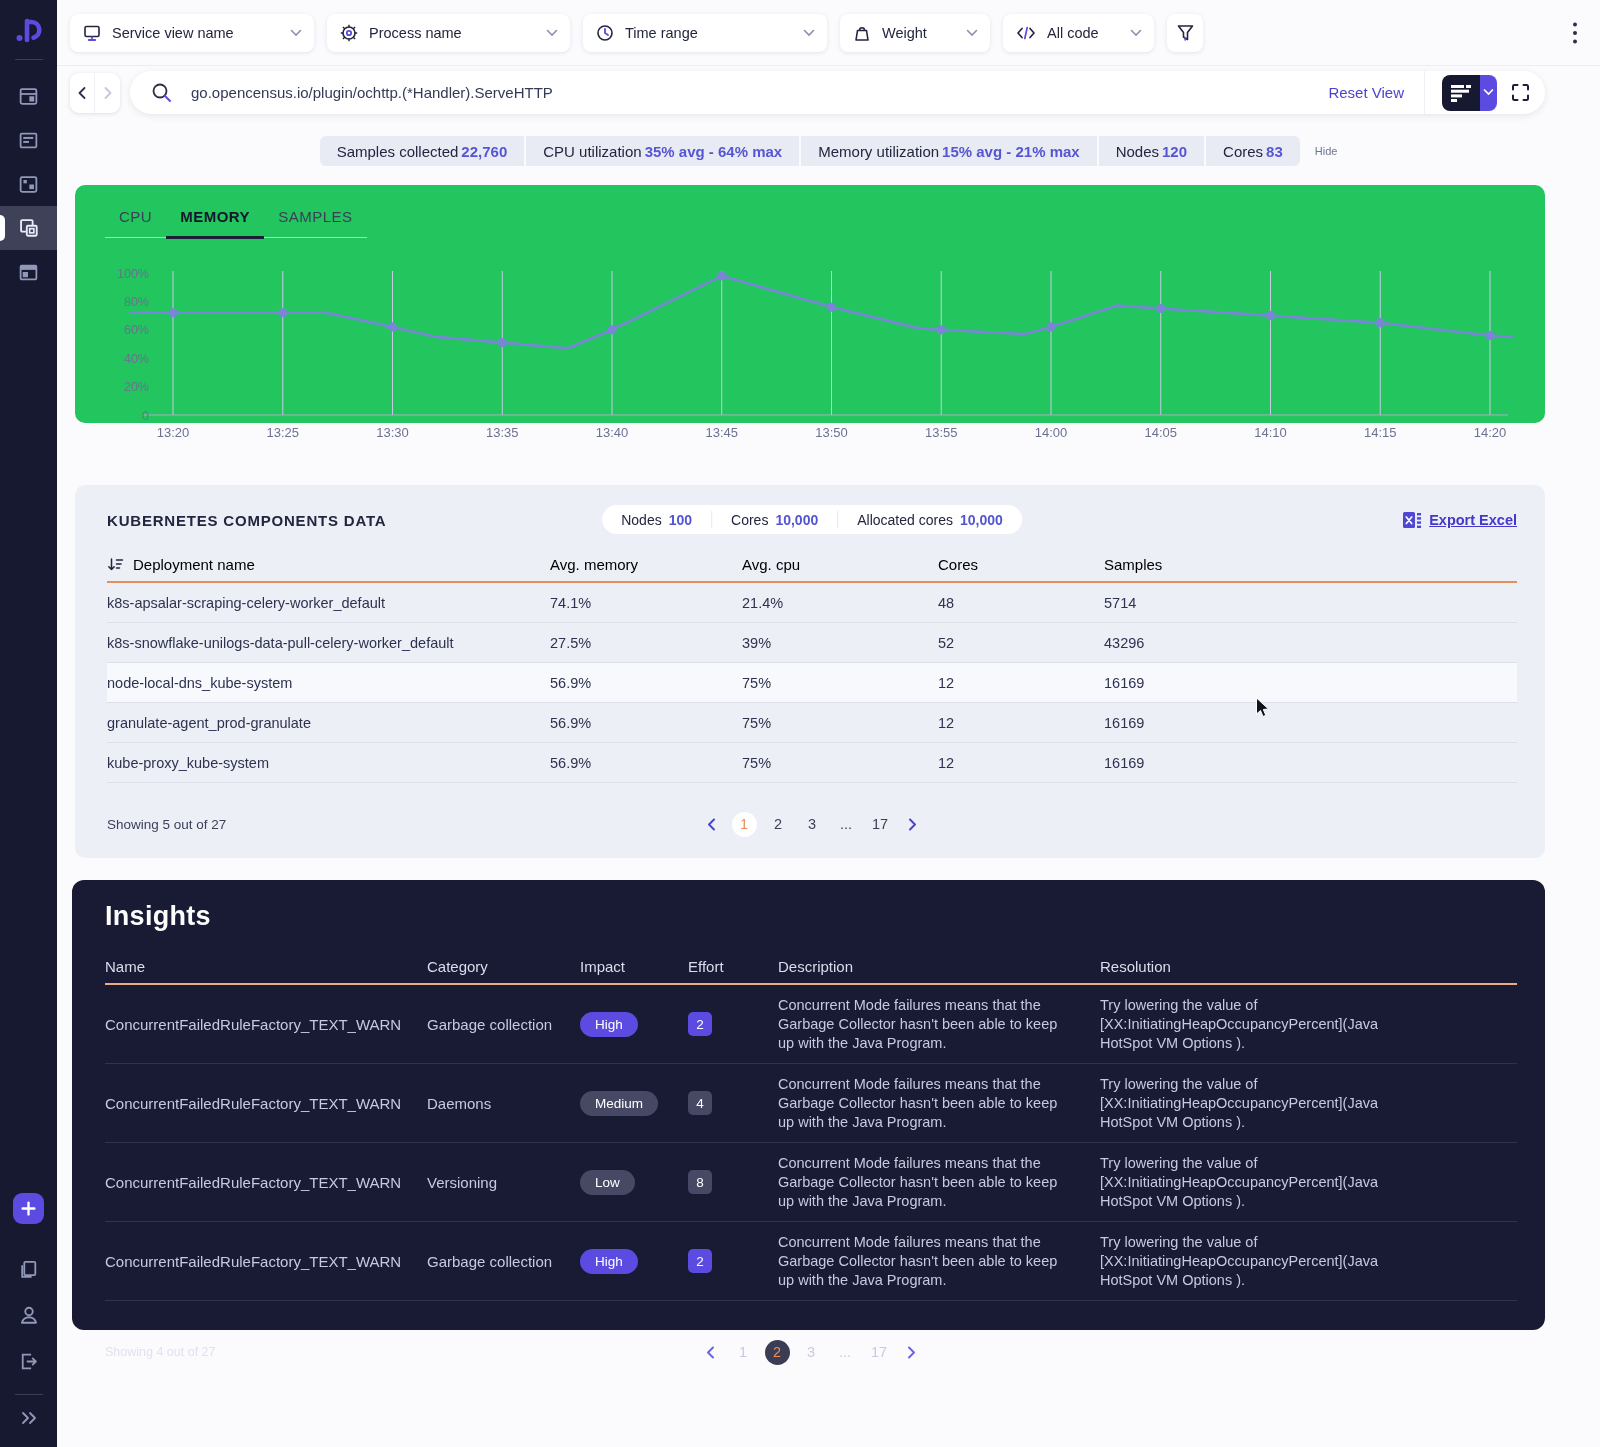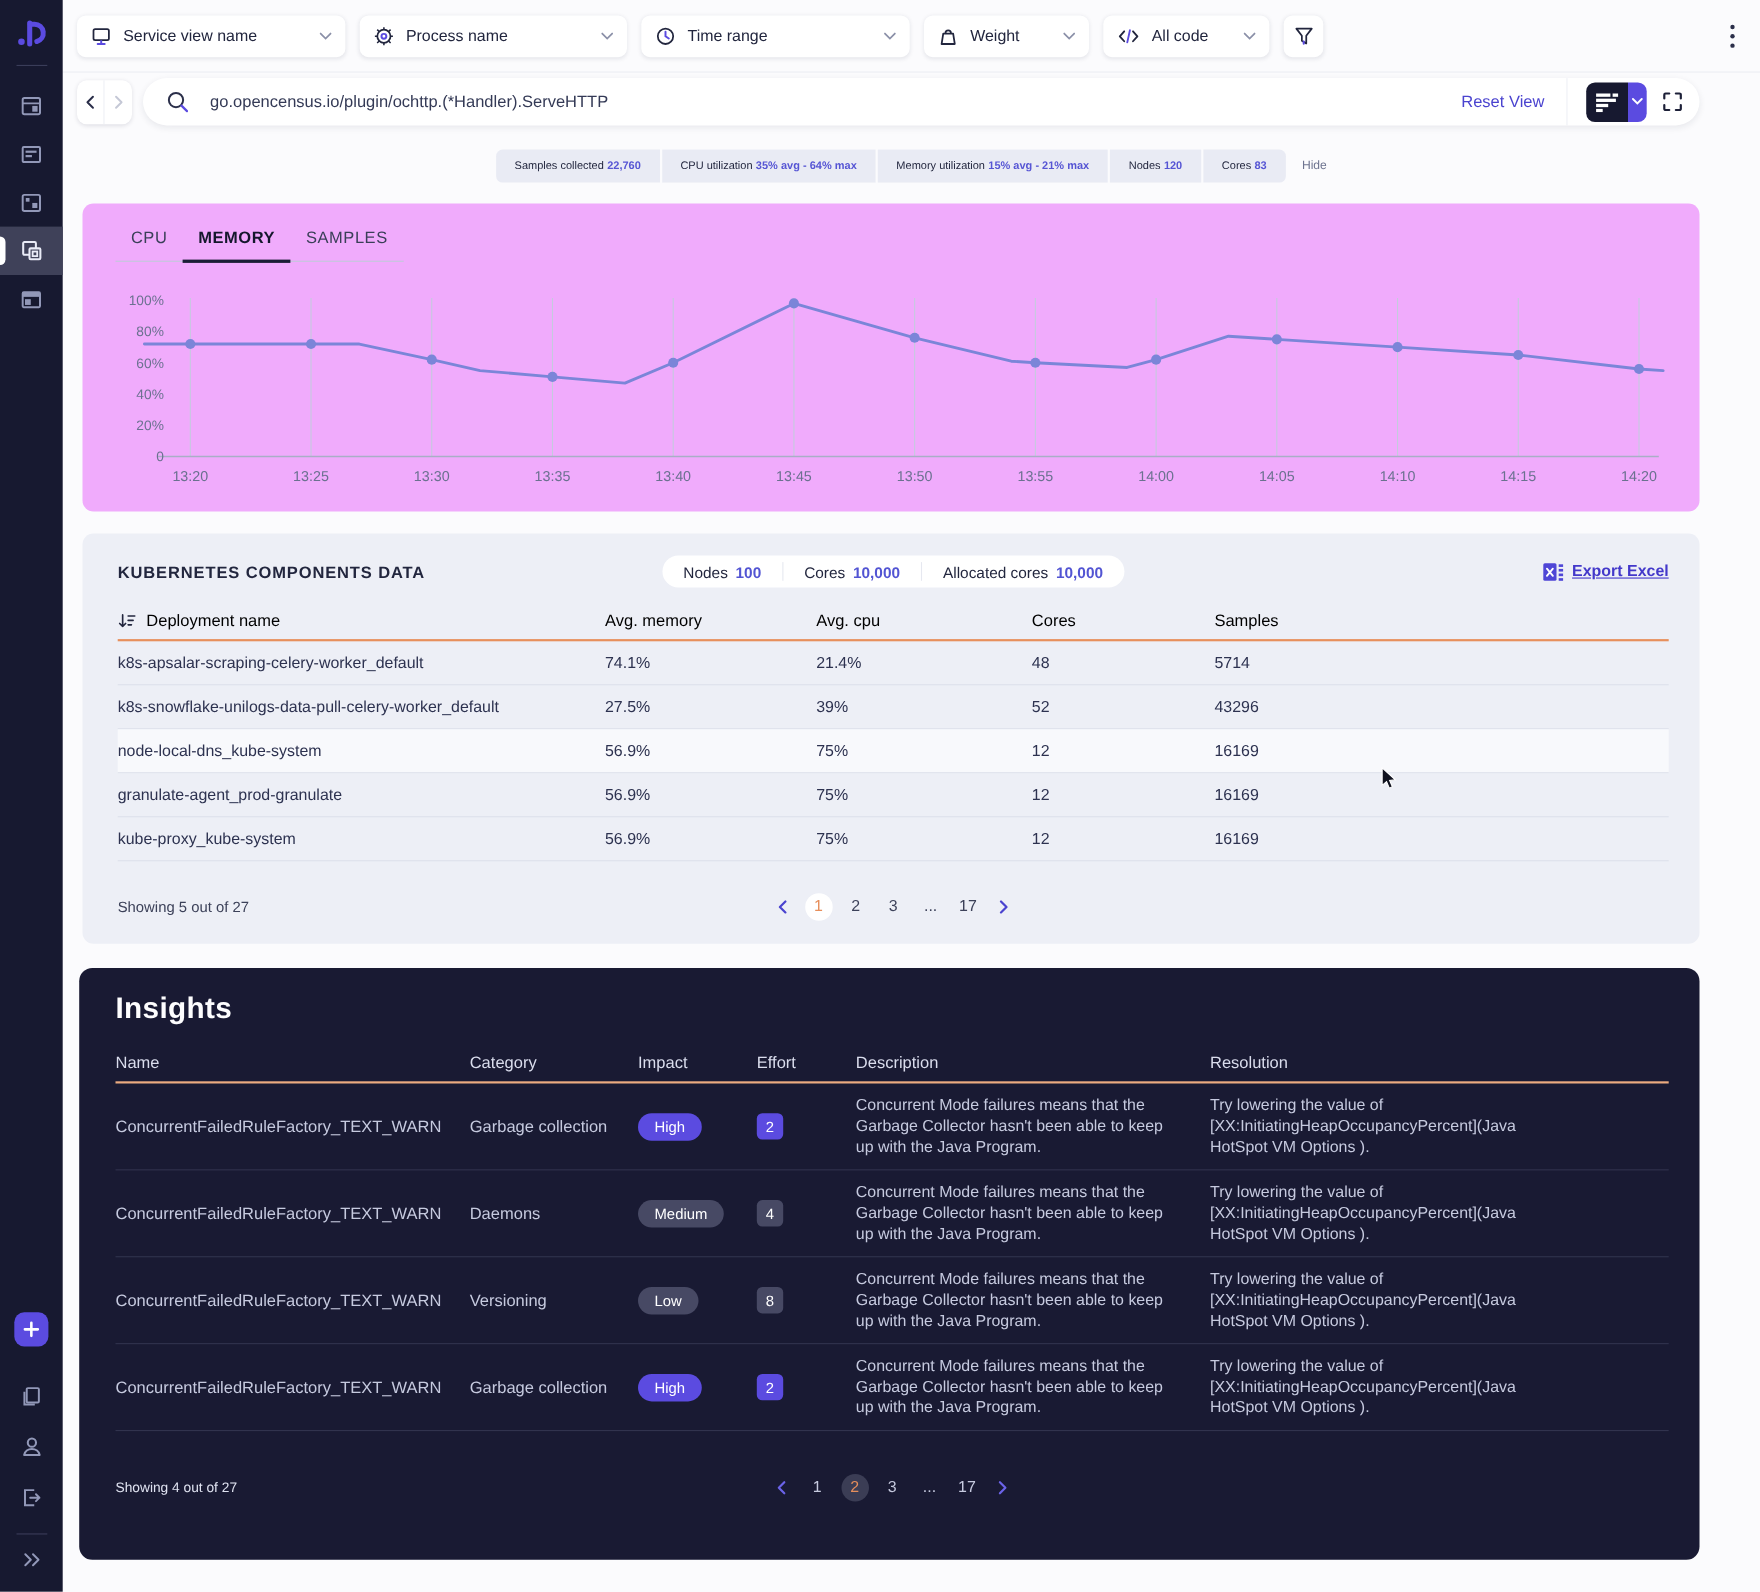--- a/index.html
+++ b/index.html
@@ -41,28 +41,28 @@
   .query { font-size:15px; color:#343a56; margin-left:17px; flex:1; white-space:nowrap; overflow:hidden; }
   .resetview { font-size:15px; color:#4a43cf; cursor:pointer; white-space:nowrap; }
   .vdiv { width:1px; height:43px; background:#eef0f5; margin:0 17px 0 20px; }
   .flamebtn { display:flex; cursor:pointer; }
   .flame-main { width:38px; height:36px; background:#171930; border-radius:8px 0 0 8px; display:flex; align-items:center; justify-content:center; }
   .flame-chev { width:17px; height:36px; background:#5b4be0; border-radius:0 8px 8px 0; display:flex; align-items:center; justify-content:center; }
   .fsbtn { margin:0 6px 0 13px; cursor:pointer; display:flex; align-items:center; }
 
   
   .statsrow { position:absolute; left:57px; top:136px; width:1543px; display:flex; justify-content:center; align-items:center; }
-  .statseg { background:#e9ebf4; height:30px; display:flex; align-items:center; padding:0 17px; margin-right:2px; font-size:10px; color:#22263e; white-space:nowrap; }
+  .statseg { background:#e9ebf4; height:30px; display:flex; align-items:center; padding:0 17px; margin-right:2px; font-size:15px; color:#22263e; white-space:nowrap; }
   .statseg:first-child { border-radius:6px 0 0 6px; }
   div.statseg:last-of-type { border-radius:0 6px 6px 0; margin-right:0; }
   .statseg b { color:#5655d4; font-weight:700; margin-left:3px; }
   .hidelink { font-size:11px; color:#6e7490; margin-left:15px; cursor:pointer; }
 
   
-  .chartcard { position:absolute; left:75px; top:185px; width:1470px; height:280px; background:#f0abfc; border-radius:10px; }
+  .chartcard { position:absolute; left:75px; top:185px; width:1470px; height:238px; background:#22c55e; border-radius:10px; }
   .tabs { position:absolute; left:30px; top:23px; display:flex; border-bottom:1px solid #c2c7da; }
   .tab { padding:0 14px 11px; font-size:15px; letter-spacing:.5px; color:#3a3f58; cursor:pointer; border-bottom:3px solid transparent; margin-bottom:-2px; }
   .tab.active { color:#14172c; font-weight:700; border-bottom-color:#1b1e36; }
   .chartsvg { position:absolute; left:28px; top:80px; }
 
   
   .k8scard { position:absolute; left:75px; top:485px; width:1470px; height:373px; background:#edeff6; border-radius:10px; }
   .k8shead { position:absolute; left:32px; right:28px; top:20px; height:30px; display:flex; align-items:center; }
   .k8stitle { font-size:15px; font-weight:700; letter-spacing:.8px; color:#22263e; }
   .k8ssummary { position:absolute; left:50%; transform:translateX(-50%); top:0; height:29px; background:#fff; border-radius:15px; display:flex; align-items:center; }
@@ -78,21 +78,21 @@
   .k8s-row { height:40px; border-bottom:1px solid #dde0ea; font-size:14.5px; color:#2d3250; }
   .k8s-row.active { background:#f8f9fc; }
   .k8sfoot { position:absolute; left:32px; right:28px; top:320px; height:38px; display:flex; align-items:center; justify-content:center; }
   .showing { position:absolute; left:0; font-size:13.5px; color:#3c4159; }
   .pager { display:flex; align-items:center; gap:9px; font-size:14.5px; }
   .pgchev { width:22px; height:22px; display:flex; align-items:center; justify-content:center; color:#4a43cf; cursor:pointer; }
   .pg { min-width:25px; height:25px; border-radius:50%; display:flex; align-items:center; justify-content:center; color:#3c4159; cursor:pointer; }
   .pg.active { background:#ffffff; color:#e78f5c; }
 
   
-  .insights { position:absolute; left:72px; top:880px; width:1473px; height:538px; background:#191a33; border-radius:12px; color:#c6cadf; }
+  .insights { position:absolute; left:72px; top:880px; width:1473px; height:450px; background:#191a33; border-radius:12px; color:#c6cadf; }
   .institle { position:absolute; left:33px; top:21px; font-size:27px; font-weight:600; color:#fdfdfe; letter-spacing:.3px; }
   .instable { position:absolute; left:33px; right:28px; top:70px; }
   .insrow { display:grid; grid-template-columns:322px 153px 108px 90px 322px 1fr; align-items:center; }
   .ins-thead { height:35px; font-size:15px; color:#dadded; border-bottom:2px solid #ecab80; }
   .ins-row { height:79px; border-bottom:1px solid #31334e; font-size:15px; color:#c6cadf; }
   .pill { display:inline-flex; align-items:center; justify-content:center; height:25px; padding:0 15px; border-radius:13px; font-size:13.5px; color:#fff; background:#474964; }
   .pill-high { background:#5b4be0; }
   .effort { width:24px; height:24px; border-radius:5px; background:#474964; display:flex; align-items:center; justify-content:center; font-size:13.5px; color:#fff; }
   .irow-high .effort { background:#5b4be0; }
   .desc, .reso { font-size:14.5px; line-height:19px; color:#c6cadf; overflow-wrap:anywhere; }

